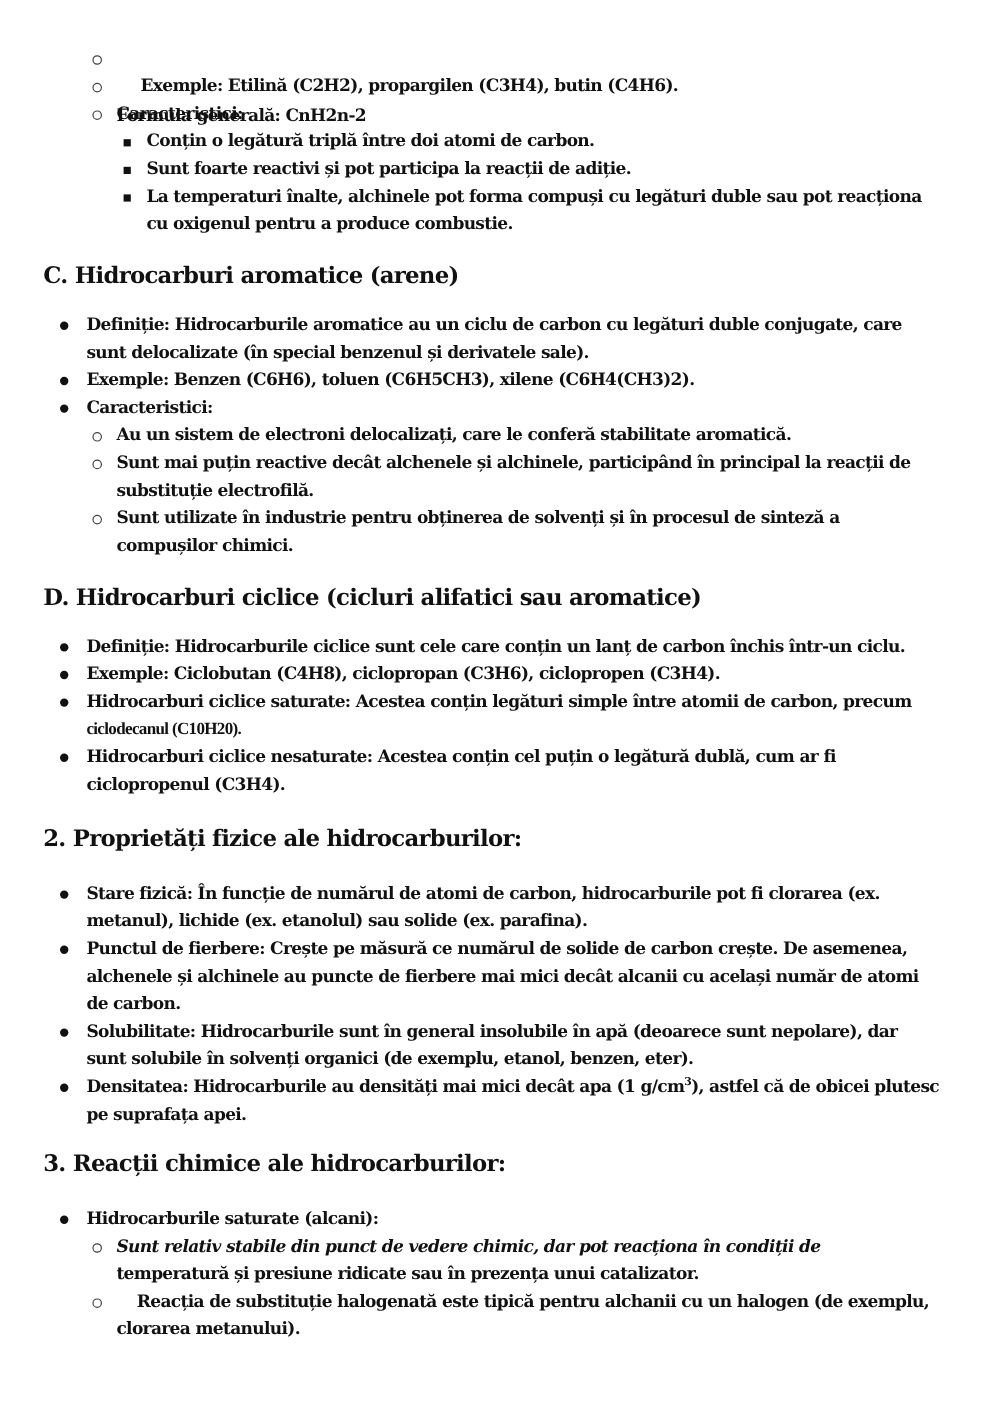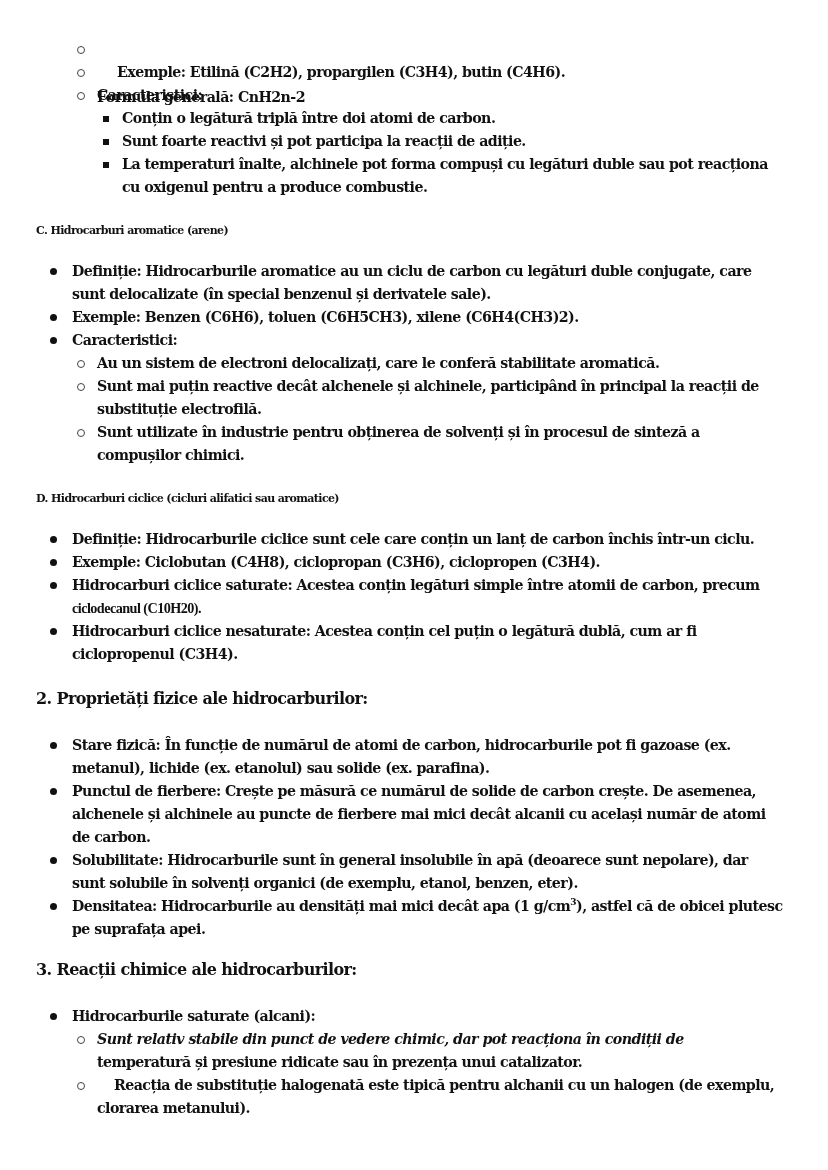--- a/index.html
+++ b/index.html
@@ -12,22 +12,22 @@
   }
   .page { position: absolute; left: 0; top: 0; width: 828px; }
   .line {
     position: absolute;
     font-size: 14.2px;
     line-height: 23px;
     letter-spacing: -0.55px;
     white-space: nowrap;
     transform-origin: left center;
   }
-  .h-sub { font-size: 11px; letter-spacing: -0.6px; }
-  .h-main { font-size: 16px; letter-spacing: -0.6px; }
+  .h-sub { font-size: 19px; letter-spacing: -0.6px; }
+  .h-main { font-size: 19px; letter-spacing: -0.6px; }
   .bullet { position: absolute; display: block; }
   .disc { width: 7px; height: 7px; border-radius: 50%; background: #111; }
   .circle { width: 6px; height: 6px; border-radius: 50%; border: 1.4px solid #444; background: transparent; }
   .square { width: 6px; height: 6px; background: #111; }
   sup { font-size: 9px; line-height: 0; vertical-align: 6px; }
 </style>
 </head>
 <body>
 
 <div class="page">
@@ -86,21 +86,21 @@
   <div class="line" style="left:72px;top:574px;">Hidrocarburi ciclice saturate: Acestea conțin legături simple între atomii de carbon, precum</div>
   <div class="line" style="left:72px;top:597px;font-family:Liberation Serif, serif;">ciclodecanul (C10H20).</div>
 
   <span class="bullet disc" style="left:50px;top:628px;"></span>
   <div class="line" style="left:72px;top:620px;">Hidrocarburi ciclice nesaturate: Acestea conțin cel puțin o legătură dublă, cum ar fi</div>
   <div class="line" style="left:72px;top:643px;">ciclopropenul (C3H4).</div>
 
   <div class="line h-main" style="left:36px;top:685px;line-height:28px;">2. Proprietăți fizice ale hidrocarburilor:</div>
 
   <span class="bullet disc" style="left:50px;top:742px;"></span>
-  <div class="line" style="left:72px;top:734px;">Stare fizică: În funcție de numărul de atomi de carbon, hidrocarburile pot fi gazoase (ex.</div>
+  <div class="line" style="left:72px;top:734px;">Stare fizică: În funcție de numărul de atomi de carbon, hidrocarburile pot fi clorarea (ex.</div>
   <div class="line" style="left:72px;top:757px;">metanul), lichide (ex. etanolul) sau solide (ex. parafina).</div>
 
   <span class="bullet disc" style="left:50px;top:788px;"></span>
   <div class="line" style="left:72px;top:780px;">Punctul de fierbere: Crește pe măsură ce numărul de solide de carbon crește. De asemenea,</div>
   <div class="line" style="left:72px;top:803px;">alchenele și alchinele au puncte de fierbere mai mici decât alcanii cu același număr de atomi</div>
   <div class="line" style="left:72px;top:826px;">de carbon.</div>
 
   <span class="bullet disc" style="left:50px;top:857px;"></span>
   <div class="line" style="left:72px;top:849px;">Solubilitate: Hidrocarburile sunt în general insolubile în apă (deoarece sunt nepolare), dar</div>
   <div class="line" style="left:72px;top:872px;">sunt solubile în solvenți organici (de exemplu, etanol, benzen, eter).</div>

